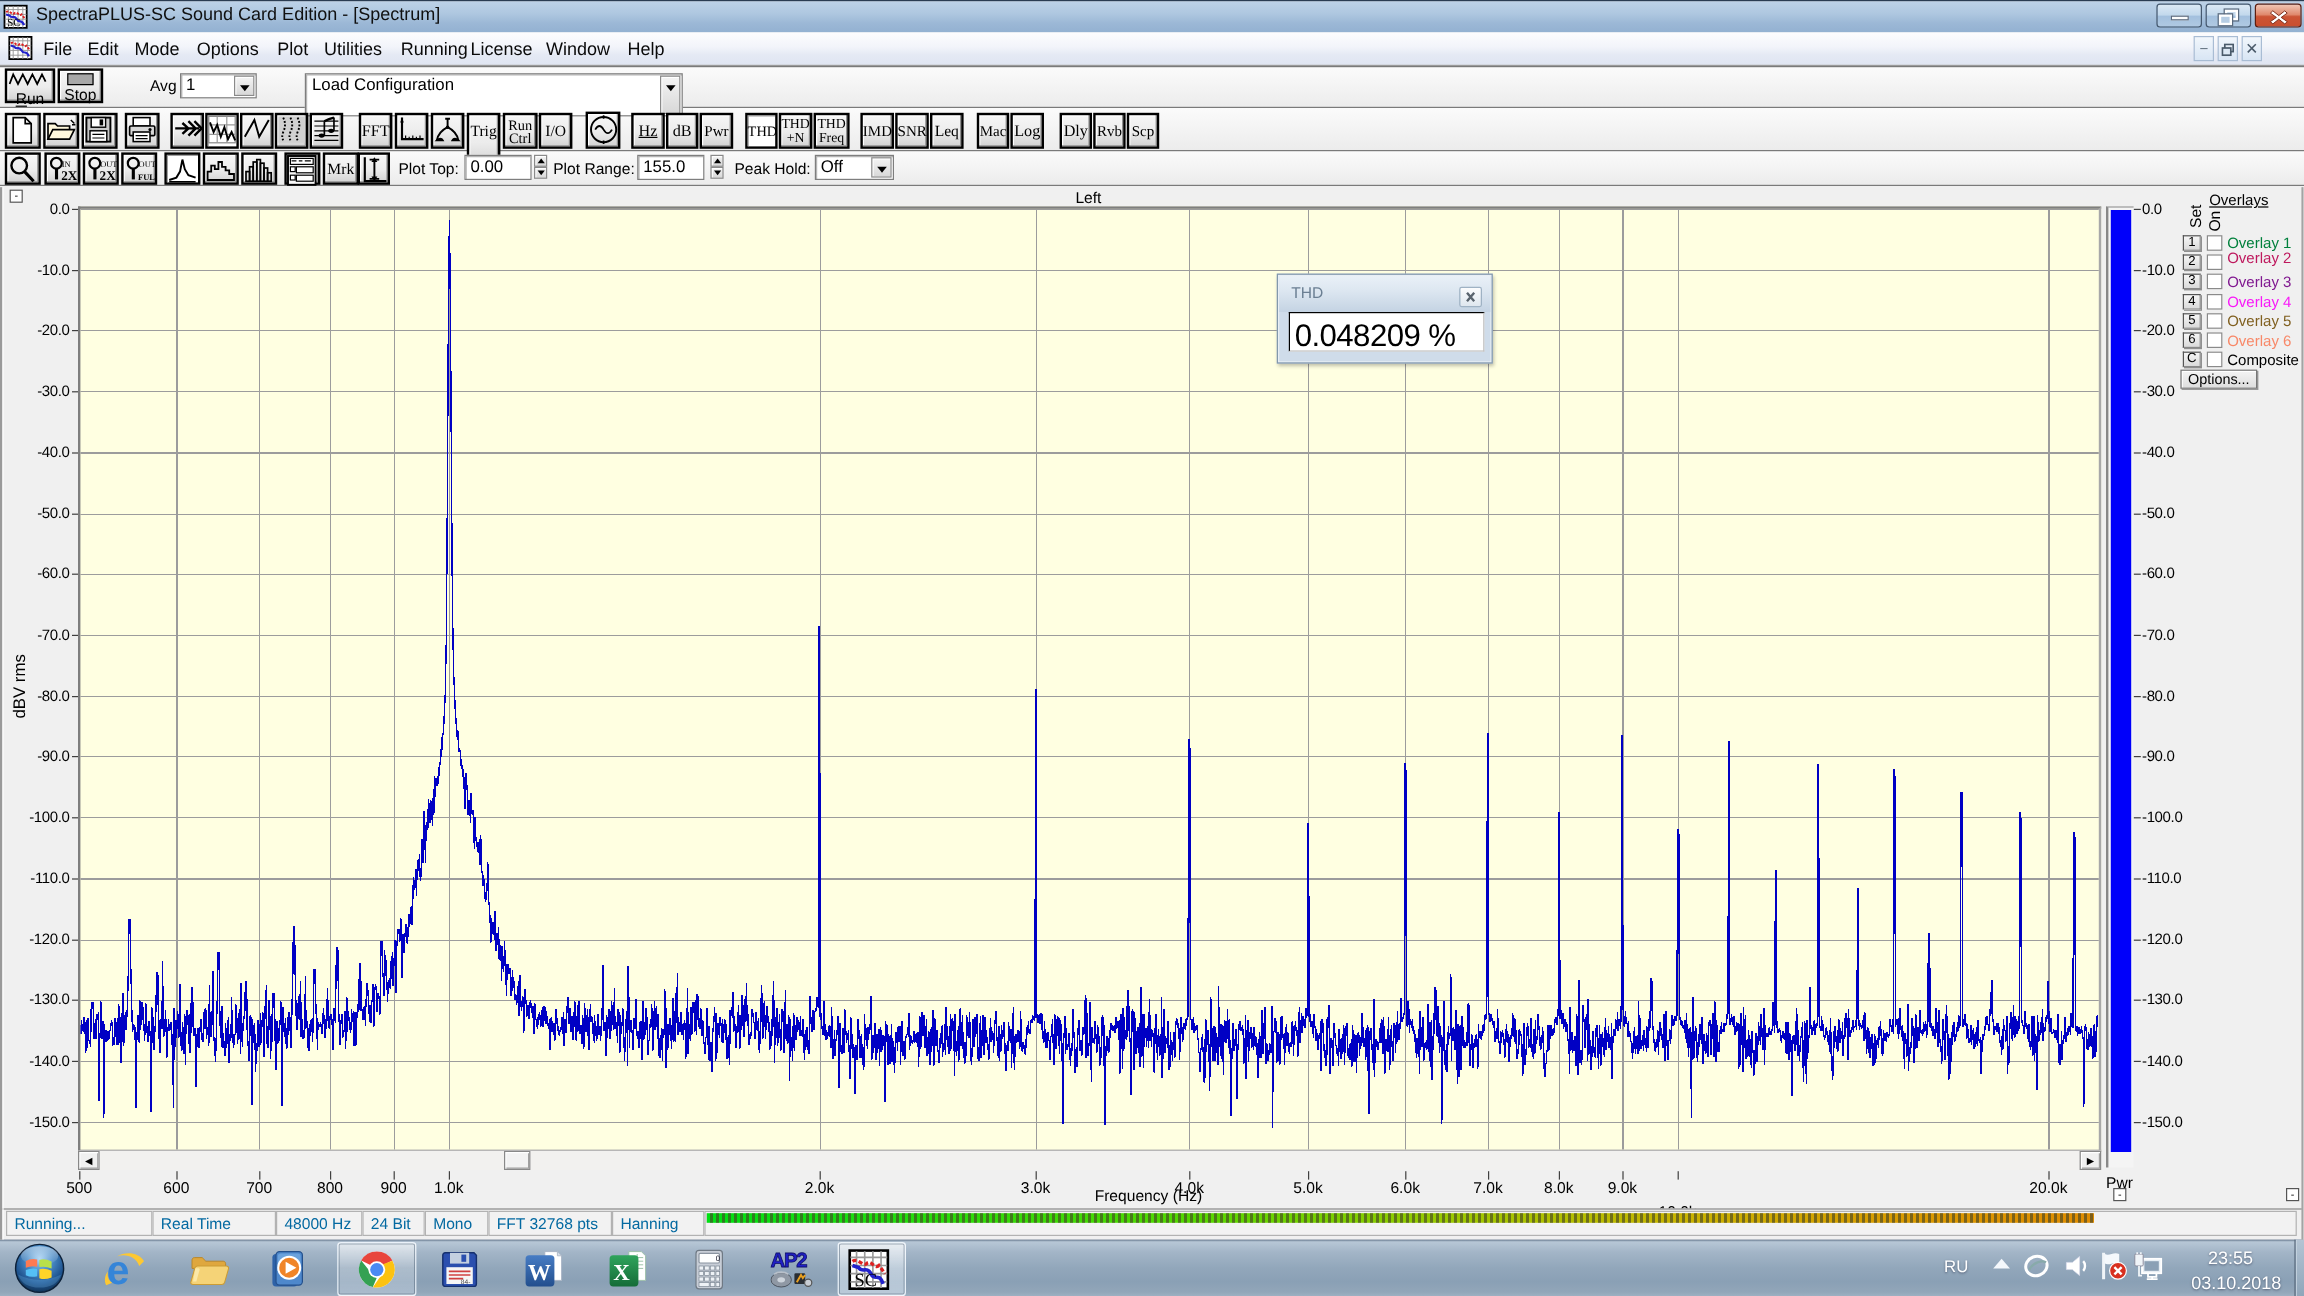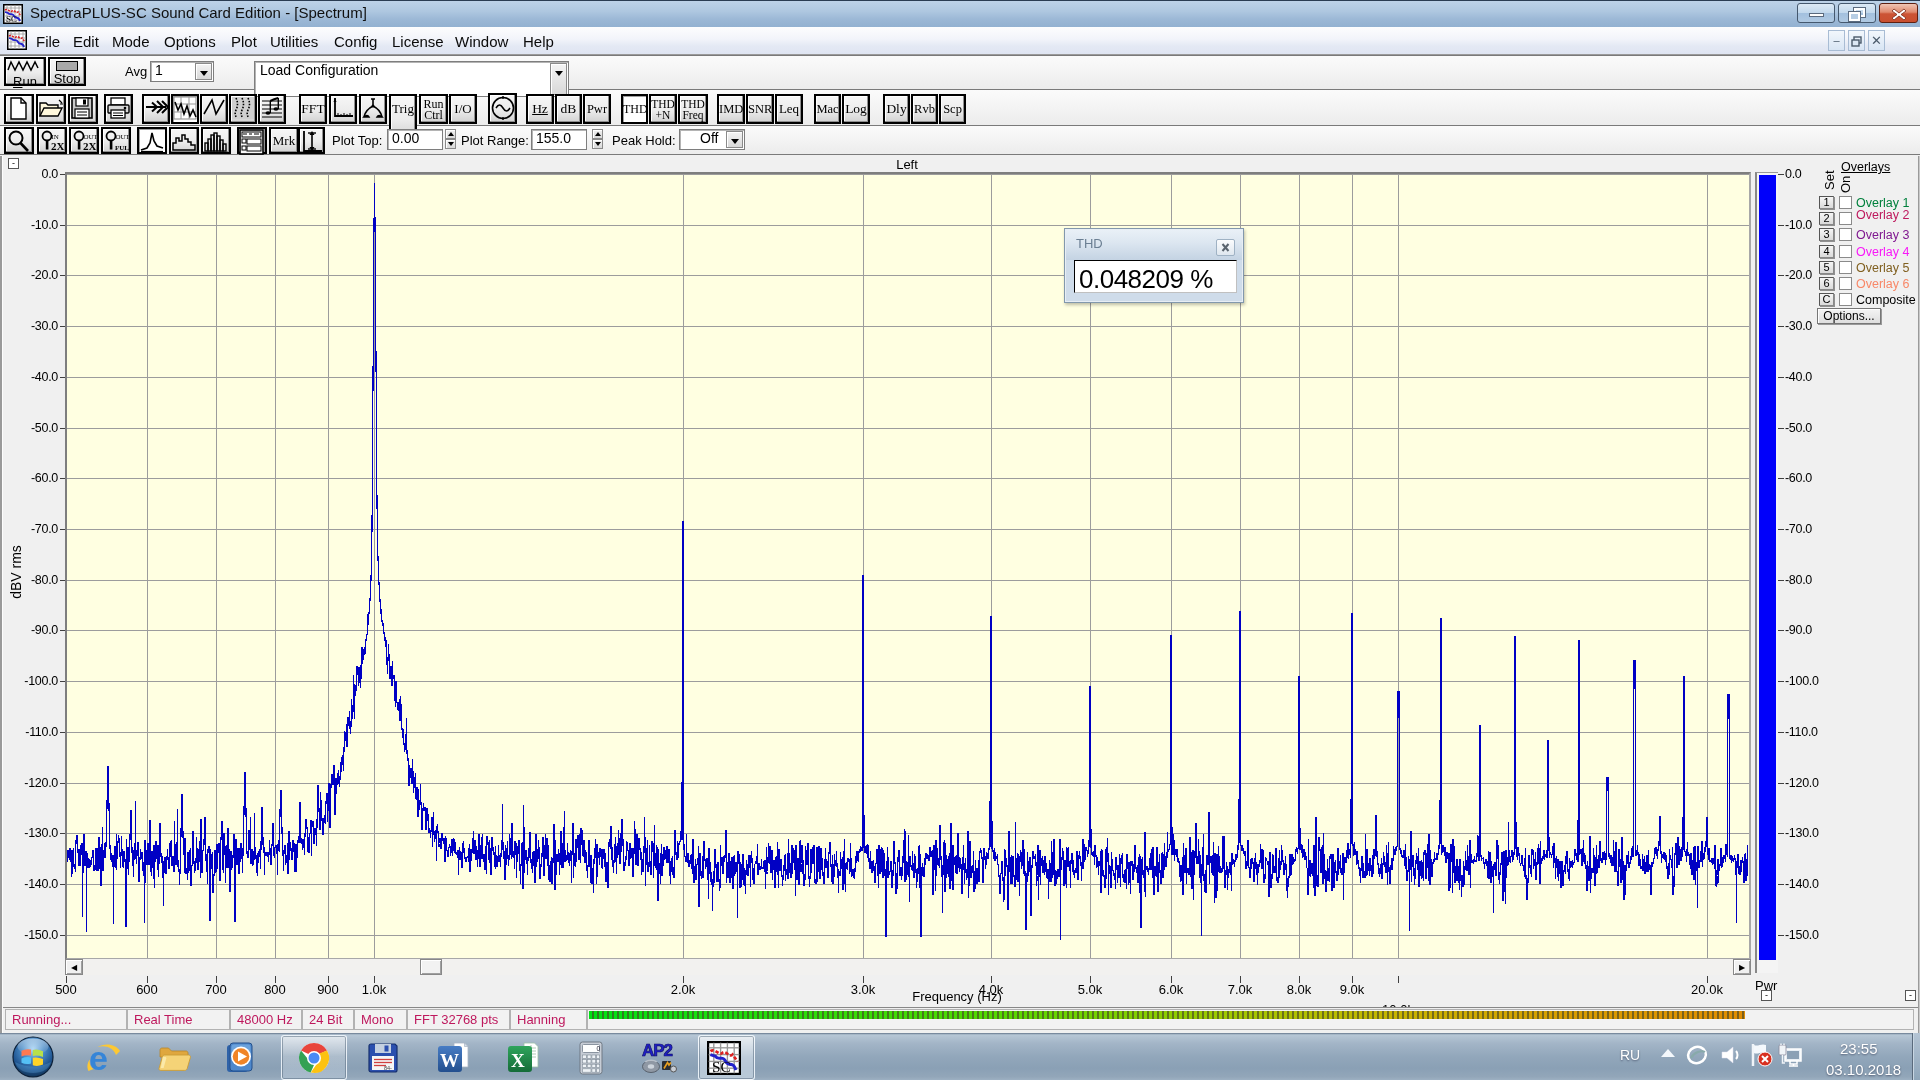--- a/index.html
+++ b/index.html
@@ -24,21 +24,21 @@
 #plot{position:absolute;left:65px;top:16px;width:1686px;height:788px;background:#ffffe1;border:2px solid #7e7e7e;border-right-color:#a8a8a8;border-bottom-color:#a8a8a8}
 .ylab{position:absolute;width:52px;text-align:right;font-size:12.5px;color:#000;letter-spacing:-0.3px}
 .ylab2{position:absolute;left:1785px;font-size:12.5px;color:#000;letter-spacing:-0.3px}
 .xlab{position:absolute;font-size:13px;color:#000;text-align:center;width:60px}
 .tick{position:absolute;background:#404040}
 #pwrbox{position:absolute;left:1755px;top:16px;width:23px;height:801px;background:#f4f4f4;border-left:2px solid #888;border-top:1px solid #999}
 #pwrfill{position:absolute;left:2px;top:2px;width:17px;height:785px;background:#0000fa}
 .ovl{position:absolute;font-size:12.5px}
 .ovbtn{position:absolute;left:1819px;width:15px;height:13px;background:linear-gradient(180deg,#f6f6f6,#dadada);border:1px solid #555;border-right-color:#888;border-bottom-color:#888;box-shadow:1px 1px 0 #909090;text-align:center;line-height:11px;font-size:11px;color:#000}
 .ovchk{position:absolute;left:1839px;width:13px;height:13px;background:#fff;border:1px solid #8a8a8a}
-.sb{position:absolute;top:1009px;height:21px;border:1px solid #b2b2b2;background:#f2f2f2;font-size:13px;color:#be185d;padding:2px 0 0 6px}
+.sb{position:absolute;top:1009px;height:21px;border:1px solid #b2b2b2;background:#f2f2f2;font-size:13px;color:#0369a1;padding:2px 0 0 6px}
 #taskbar{left:0;top:1033px;width:1920px;height:47px;background:linear-gradient(180deg,#62748a 0%,#b7c7d6 4%,#a3b5c7 22%,#92a7bb 50%,#8aa0b5 75%,#92a6b9 93%,#9db0c2 100%)}
 .tbtn{position:absolute;top:1035px;height:45px;border-radius:3px;background:linear-gradient(180deg,rgba(255,255,255,0.62),rgba(255,255,255,0.25) 48%,rgba(205,220,235,0.38));border:1px solid rgba(245,250,255,0.8);box-shadow:inset 0 0 0 1px rgba(80,100,120,0.5)}
 .trayt{position:absolute;color:#fff;text-shadow:0 1px 2px rgba(0,0,30,0.45)}
 .gridline{stroke:#9c9c9c;stroke-width:1}
 </style></head><body>
 <div id="titlebar" class="abs"></div>
 <svg class="abs" style="left:3px;top:4px" width="20" height="20" viewBox="0 0 20 20">
     <rect x="0.5" y="0.5" width="19" height="19" fill="#fff" stroke="#000" stroke-width="2"></rect>
     <line x1="4" y1="1" x2="4" y2="19" stroke="#999" stroke-width="0.8"></line>
     <line x1="1" y1="4" x2="19" y2="4" stroke="#999" stroke-width="0.8"></line>
@@ -78,21 +78,21 @@
     <line x1="1" y1="16" x2="19" y2="16" stroke="#999" stroke-width="0.8"></line>
     <path d="M2 6 C5 4 7 9 9 7 C11 5 13 10 15 8 L18 12" fill="none" stroke="#d22" stroke-width="1.6" stroke-dasharray="2 1.2"></path>
     <path d="M2 8 L5 9 C7 12 9 8 11 12 C13 16 15 11 17 17" fill="none" stroke="#22c" stroke-width="1.8"></path>
   </svg>
 <div class="mi" style="left:36px">File</div>
 <div class="mi" style="left:73px">Edit</div>
 <div class="mi" style="left:112px">Mode</div>
 <div class="mi" style="left:164px">Options</div>
 <div class="mi" style="left:231px">Plot</div>
 <div class="mi" style="left:270px">Utilities</div>
-<div class="mi" style="left:334px">Config</div>
+<div class="mi" style="left:334px">Running</div>
 <div class="mi" style="left:392px">License</div>
 <div class="mi" style="left:455px">Window</div>
 <div class="mi" style="left:523px">Help</div>
 <div class="mdib" style="left:1828px">–</div>
 <div class="mdib" style="left:1848px"><svg width="11" height="11" viewBox="0 0 11 11" style="margin-top:5px">
       <rect x="3" y="1" width="7" height="6" fill="none" stroke="#4a5a6a" stroke-width="1.4"></rect>
       <rect x="1" y="4" width="7" height="6" fill="#dce8f4" stroke="#4a5a6a" stroke-width="1.4"></rect>
     </svg></div>
 <div class="mdib" style="left:1868px;font-size:13px;line-height:20px">✕</div>
 <div id="tb" class="abs">
@@ -317,21 +317,21 @@
     </div>
 <div class="lbl" style="left:461px;top:78px">Plot Range:</div>
 <div class="combo" style="left:531px;top:74px;width:56px;height:21px"><span style="margin-left:4px">155.0</span></div>
 <div class="spin" style="left:592px;top:74px">
       <div class="arr" style="border-top:none;border-bottom:4px solid #000;border-left-width:3px;border-right-width:3px;left:2px;top:2px"></div>
     </div>
 <div class="spin" style="left:592px;top:84px">
       <div class="arr" style="border-top:4px solid #000;border-left-width:3px;border-right-width:3px;left:2px;top:2px"></div>
     </div>
 <div class="lbl" style="left:612px;top:78px">Peak Hold:</div>
-<div class="combo" style="left:679px;top:74px;width:66px;height:21px"><span style="margin-left:20px">Off</span><div class="cbtn">
+<div class="combo" style="left:679px;top:74px;width:66px;height:21px"><span style="margin-left:4px">Off</span><div class="cbtn">
         <div class="arr"></div>
       </div></div>
 </div>
 <div id="client" class="abs">
 <div class="abs" style="left:8px;top:2px;width:11px;height:11px;background:#fff;border:1px solid #555;font-size:9px;line-height:8px;text-align:center;color:#000">-</div>
 <div class="abs" style="left:877px;top:1px;width:60px;text-align:center;font-size:13px;color:#000">Left</div>
 <div id="plot">
 <svg width="1682" height="784" viewBox="0 0 1682 784" style="position:absolute;left:0;top:0">
         <line class="gridline" shape-rendering="crispEdges" x1="80.5" y1="0" x2="80.5" y2="784"></line>
         <line class="gridline" shape-rendering="crispEdges" x1="149.5" y1="0" x2="149.5" y2="784"></line>

